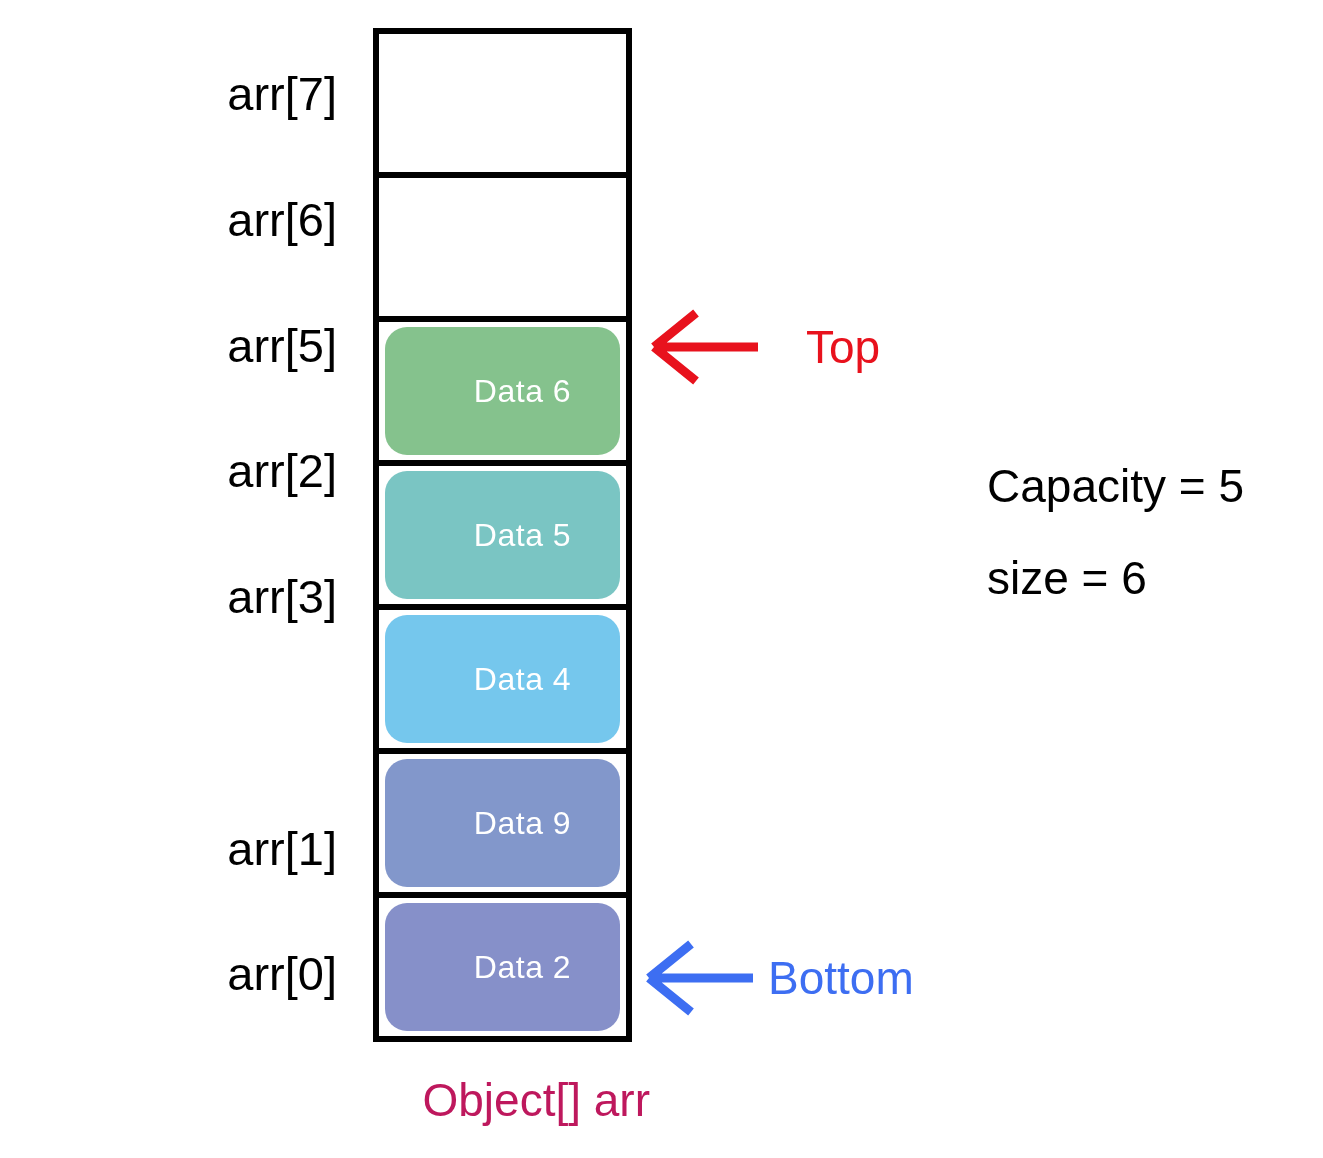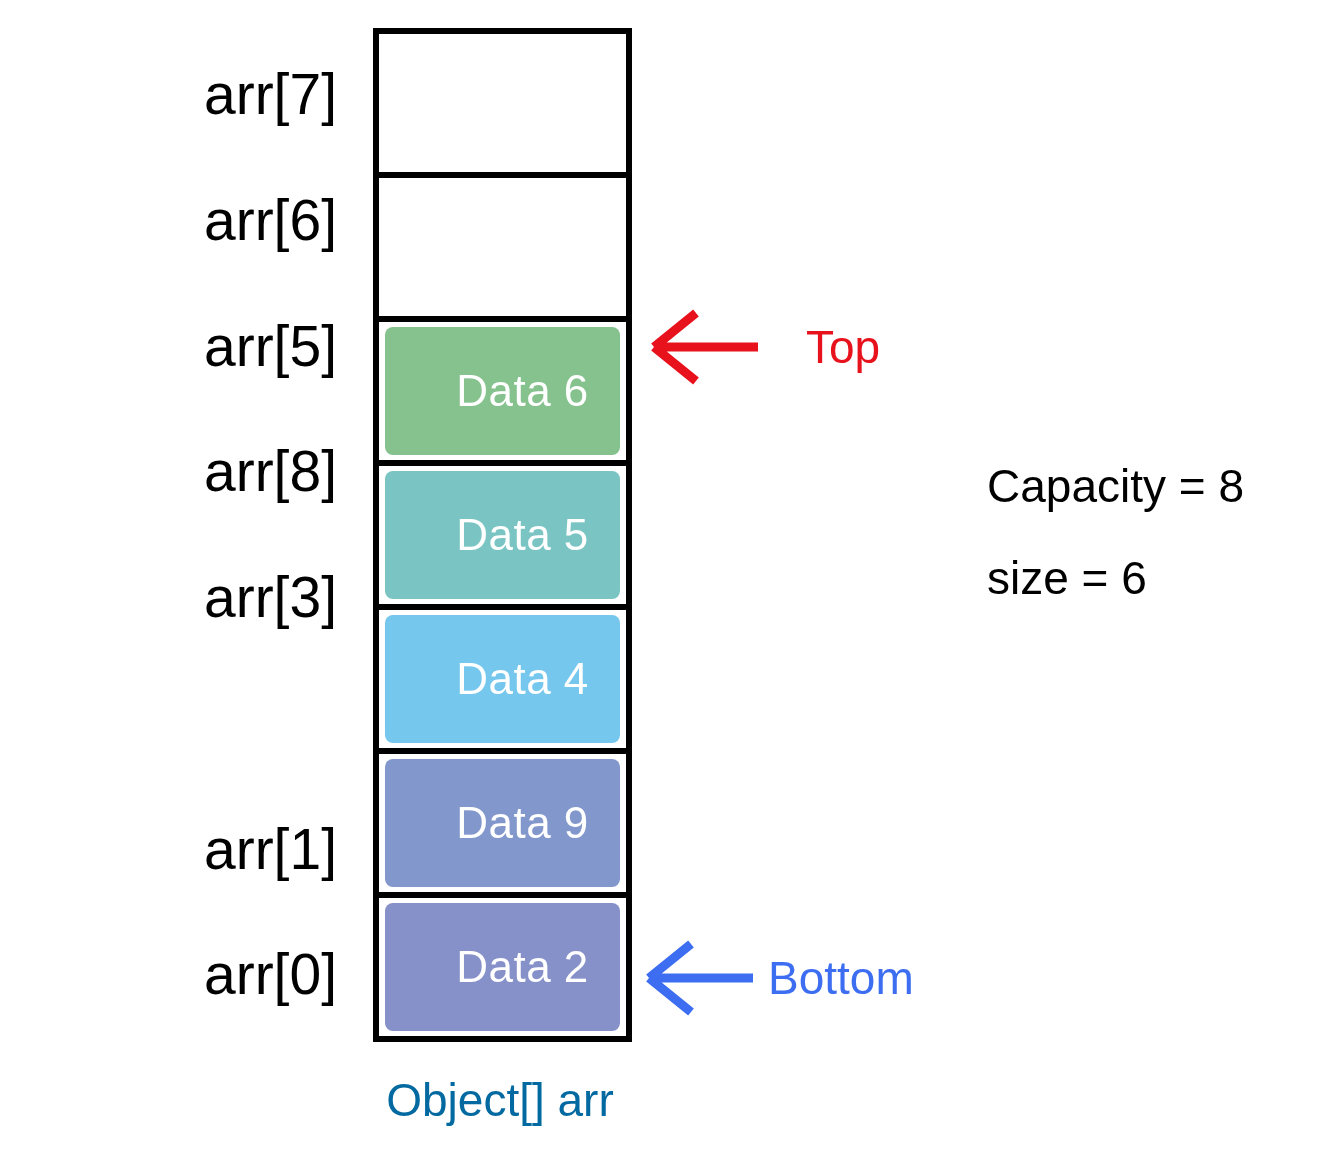--- a/index.html
+++ b/index.html
@@ -30,37 +30,37 @@
     flex: 1 1 0;
     border-bottom: 6px solid #000;
     box-sizing: border-box;
     padding: 5px 6px;
   }
   .cell:last-child { border-bottom: none; }
   .data-box {
     width: 100%;
     height: 100%;
     box-sizing: border-box;
-    border-radius: 8px;
+    border-radius: 22px;
     display: flex;
     align-items: center;
     justify-content: center;
     color: #ffffff;
-    font-size: 44px;
+    font-size: 32px;
     letter-spacing: 0.5px;
     padding-left: 40px;
   }
 
   
   .idx-label {
     position: absolute;
     left: 97px;
     width: 240px;
     text-align: right;
-    font-size: 57px;
+    font-size: 47px;
     line-height: 60px;
     color: #000;
     white-space: nowrap;
   }
 
   
   .pointer {
     position: absolute;
     display: flex;
     align-items: center;
@@ -82,36 +82,36 @@
     color: #000;
     white-space: nowrap;
   }
 
   
   .caption {
     position: absolute;
     left: 350px;
     top: 1072px;
     width: 300px;
-    text-align: center;
+    text-align: right;
     font-size: 46px;
     line-height: 56px;
-    color: #0369a1;
+    color: #be185d;
     white-space: nowrap;
   }
 </style>
 </head>
 <body>
 
 <div class="stage">
 
   <div class="idx-label" style="top:64px">arr[7]</div>
   <div class="idx-label" style="top:190px">arr[6]</div>
   <div class="idx-label" style="top:316px">arr[5]</div>
-  <div class="idx-label" style="top:441px">arr[8]</div>
+  <div class="idx-label" style="top:441px">arr[2]</div>
   <div class="idx-label" style="top:567px">arr[3]</div>
   <div class="idx-label" style="top:819px">arr[1]</div>
   <div class="idx-label" style="top:944px">arr[0]</div>
 
   <div class="array-column">
     <div class="cell">
       <div class="data-box" style="visibility: hidden;"></div>
     </div>
     <div class="cell">
       <div class="data-box" style="visibility: hidden;"></div>
@@ -140,18 +140,18 @@
     <span class="pointer-label" style="margin-left:44px">Top</span>
   </div>
 
   <div class="pointer" style="left: 645px; top: 938px; color: rgb(61, 110, 242);">
     <svg class="arrow-svg" width="112" height="76" viewBox="0 0 112 76">
       <path d="M4 38 L108 38 M4 38 L46 4 M4 38 L46 72" fill="none" stroke="currentColor" stroke-width="9"></path>
     </svg>
     <span class="pointer-label" style="margin-left:11px">Bottom</span>
   </div>
 
-  <div class="stat" style="top:458px">Capacity = 8</div>
+  <div class="stat" style="top:458px">Capacity = 5</div>
   <div class="stat" style="top:550px">size = 6</div>
 
   <div class="caption">Object[] arr</div>
 
 </div>
 
 </body></html>

